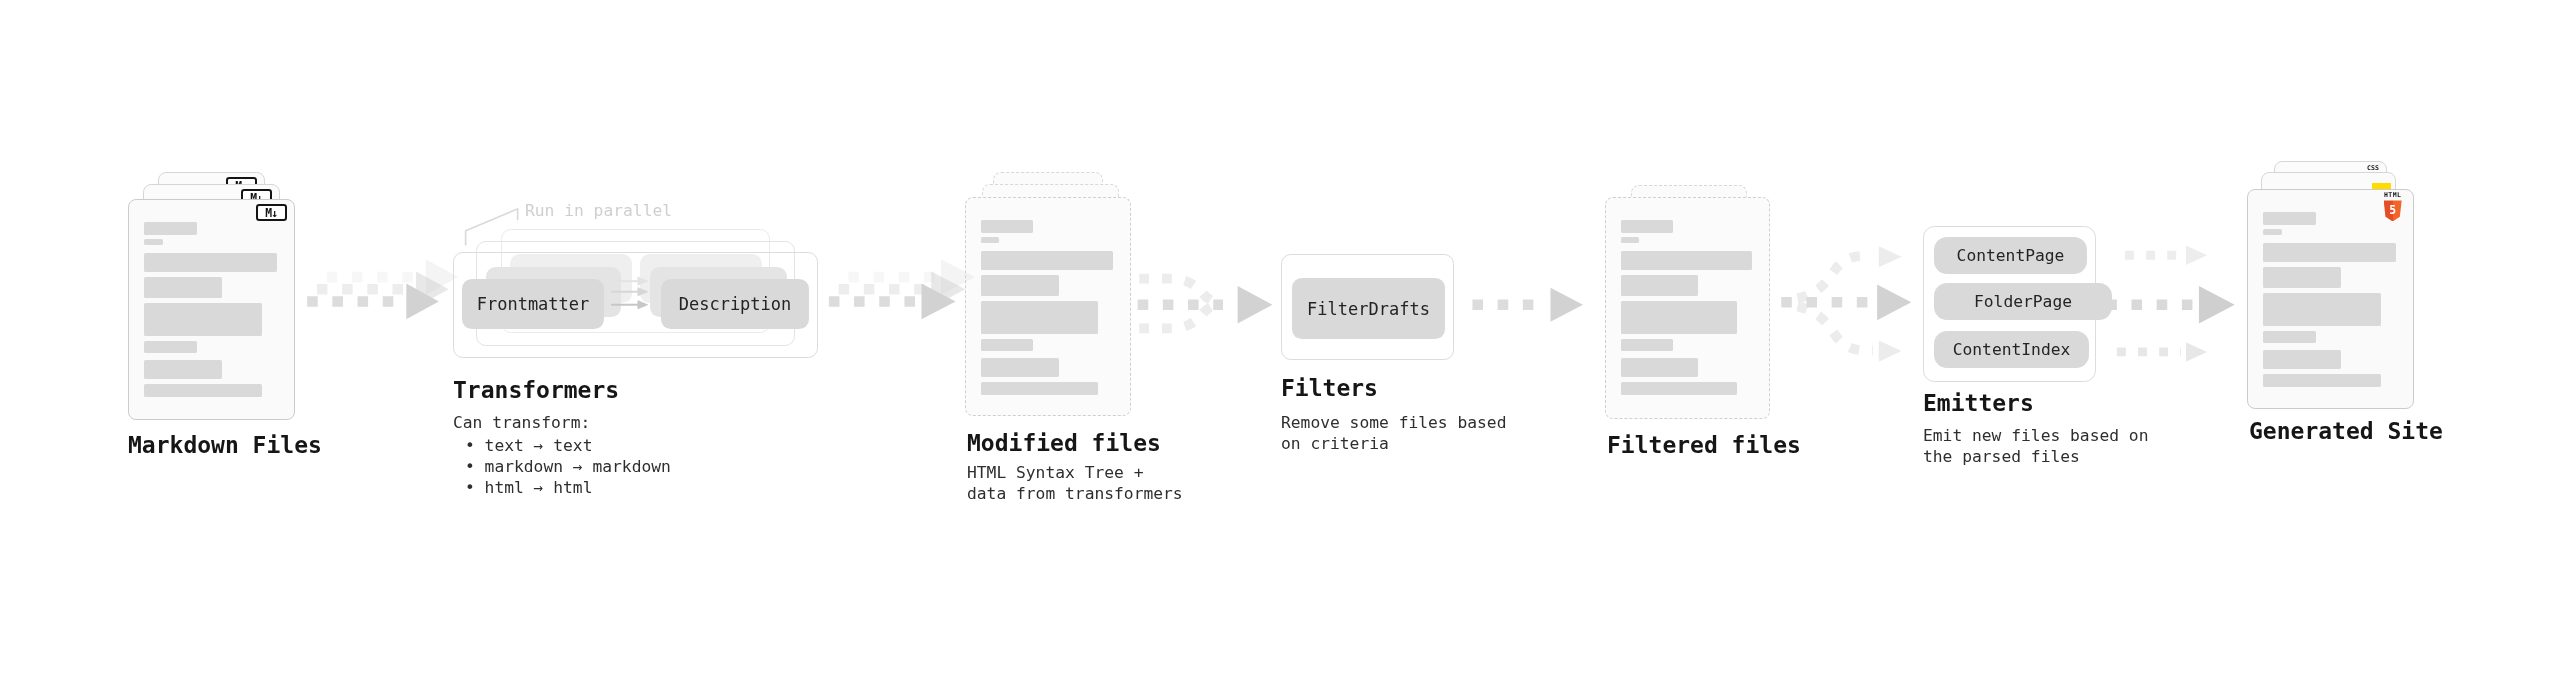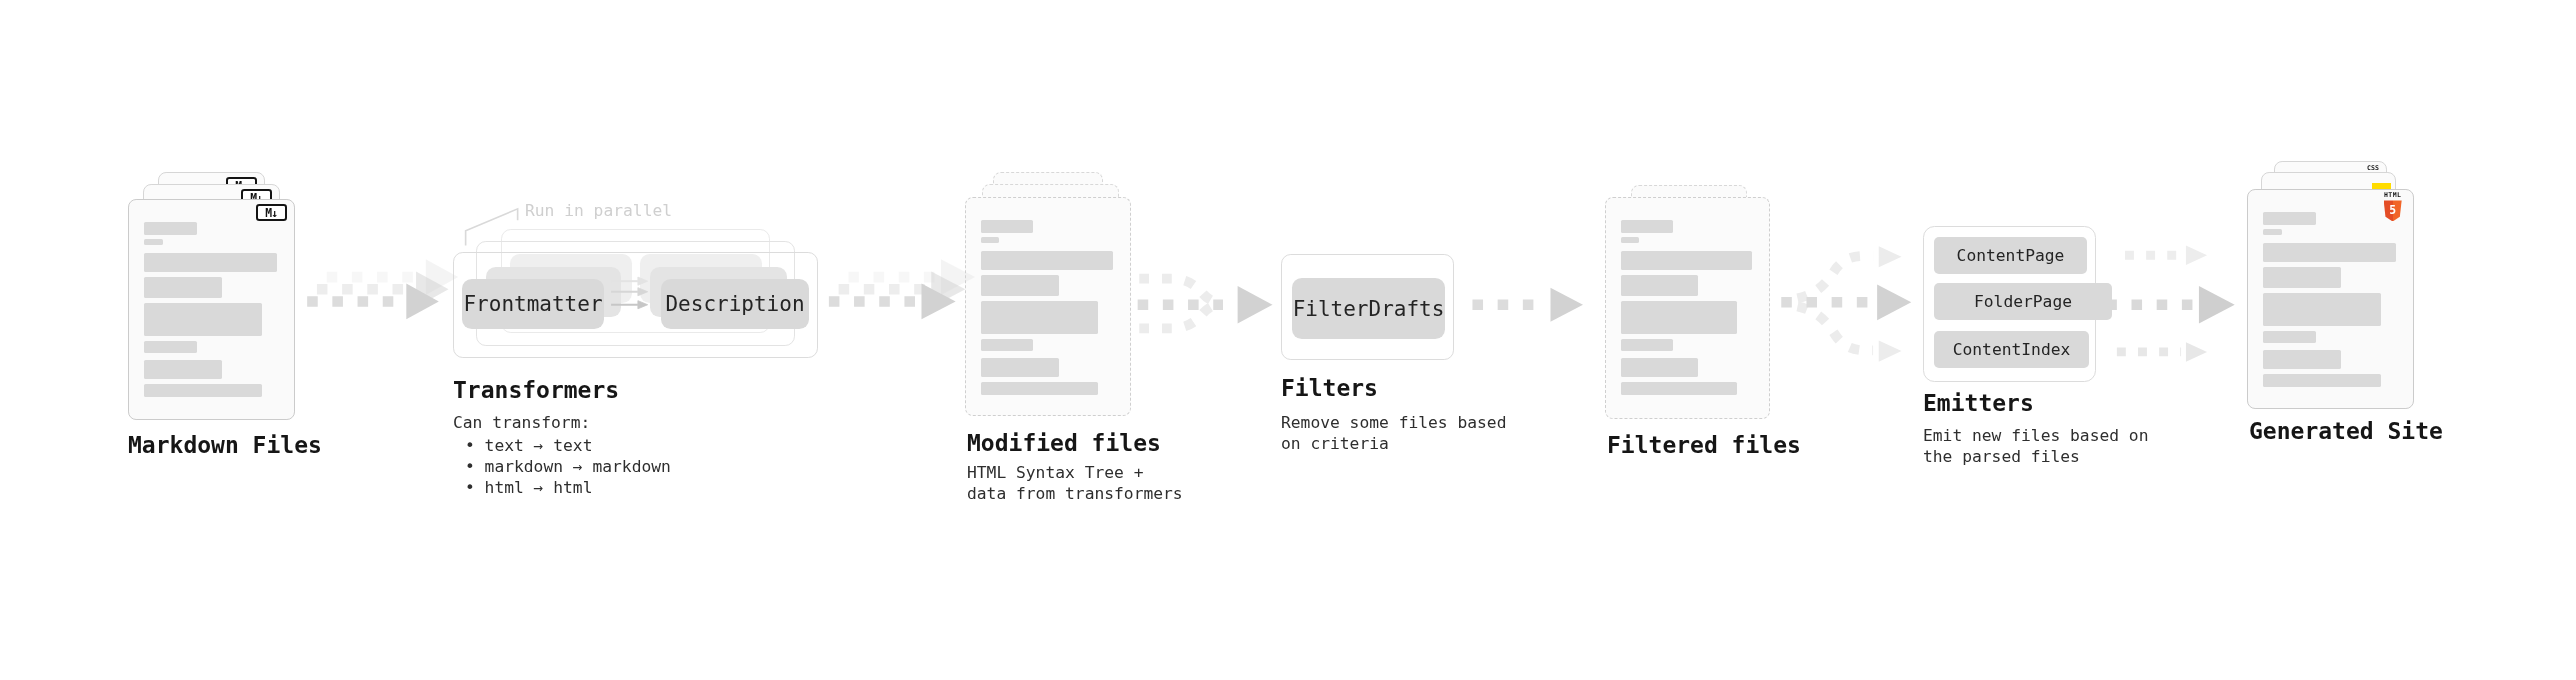--- a/index.html
+++ b/index.html
@@ -42,24 +42,24 @@
        clip-path:polygon(0 0,100% 0,90% 78%,50% 100%,10% 78%);
        display:flex;align-items:center;justify-content:center;}
   .h5-shield span{color:#ffffff;font-size:11.4px;font-weight:700;line-height:11.4px;}
 
   
   .frame{position:absolute;box-sizing:border-box;border:1.6px solid #dcdcdc;border-radius:9.8px;}
   .frame.f2{border-color:#e3e3e3;}
   .frame.f3{border-color:#eaeaea;}
   .gbox{position:absolute;box-sizing:border-box;background:#d9d9d9;border-radius:9.8px;
         display:flex;align-items:center;justify-content:center;
-        font-size:21px;color:#242424;white-space:nowrap;}
+        font-size:17px;color:#242424;white-space:nowrap;}
   .gbox.g2{background:#e4e4e4;}
   .gbox.g3{background:#efefef;}
-  .gbox.emit{font-size:16.3px;border-radius:5px;}
+  .gbox.emit{font-size:16.3px;border-radius:13px;}
 
   
   .stage-label{position:absolute;font-size:23px;font-weight:600;color:#161616;white-space:nowrap;}
   .stage-sub{position:absolute;font-size:16.3px;color:#2e2e2e;line-height:21px;
              white-space:pre-line;}
   .annotation{position:absolute;font-size:16.3px;font-weight:500;color:#cfcfcf;white-space:nowrap;}
   .bullets{position:absolute;font-size:16.3px;color:#2e2e2e;line-height:21px;white-space:nowrap;}
 
   svg.overlay{position:absolute;left:0;top:0;pointer-events:none;}
 </style>

